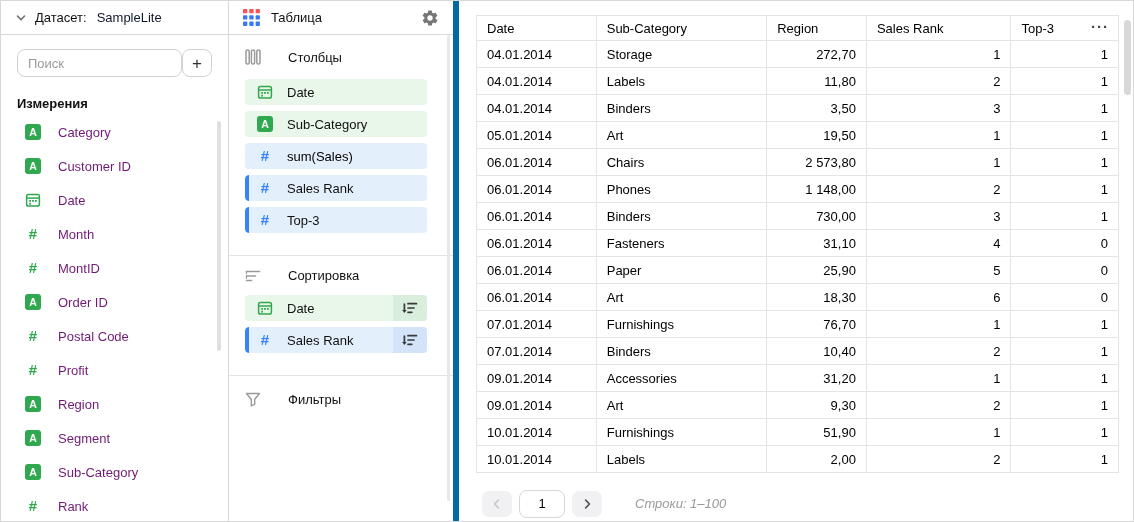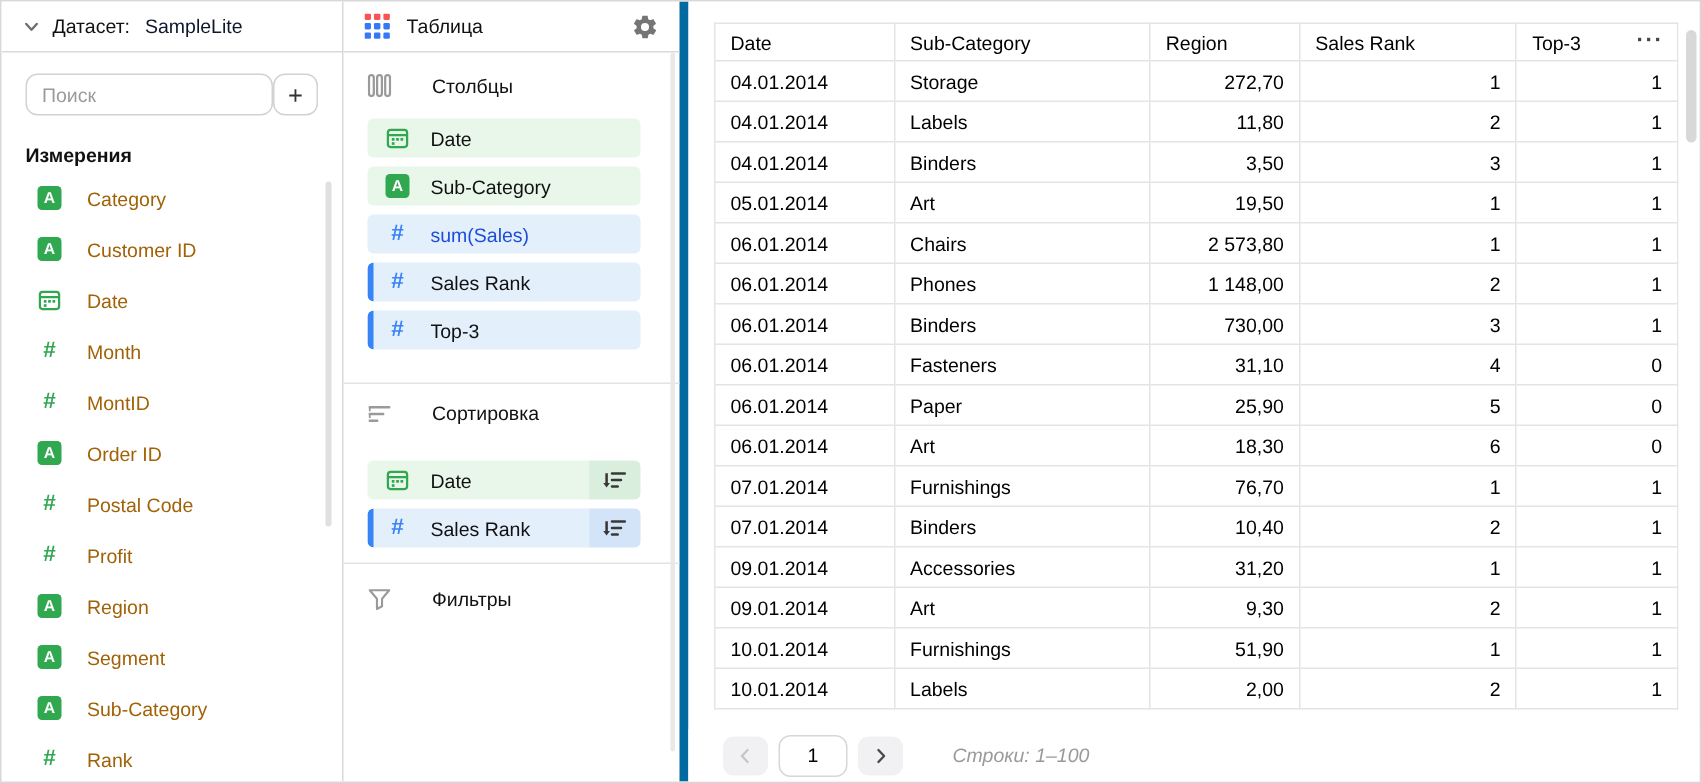--- a/index.html
+++ b/index.html
@@ -12,21 +12,21 @@
   .p-header{height:34px;border-bottom:1px solid #d9d9d9;display:flex;align-items:center;padding:0 14px;gap:8px;background:#fff}
   .ds-label{color:#111}
   .ds-name{color:#0f172a;margin-left:2px;cursor:pointer}
   .pl-body{padding:14px 16px 0}
   .search-row{display:flex;}
   .search-input{flex:1;height:28px;border:1px solid #d2d2d2;border-radius:8px;padding:0 10px;font:13px "Liberation Sans",sans-serif;color:#111;outline:none;min-width:0}
   .search-input::placeholder{color:#9b9b9b}
   .plus-btn{width:30px;height:28px;border:1px solid #d2d2d2;border-radius:8px;background:#fff;font-size:17px;line-height:1;color:#333;display:flex;align-items:center;justify-content:center;cursor:pointer;flex:none}
   .dims-title{font-weight:700;margin:19px 0 4px}
   .field-item{display:flex;align-items:center;gap:17px;height:34px;padding-left:8px;cursor:pointer}
-  .f-label{color:#a16207;white-space:nowrap}
+  .f-label{color:#701a75;white-space:nowrap}
 
   .icon-a{width:16px;height:16px;border-radius:3px;background:#2fa84f;color:#fff;font-weight:700;font-size:10.5px;display:flex;align-items:center;justify-content:center;flex:none}
   .icon-hash{width:16px;text-align:center;font-weight:700;font-size:15px;line-height:16px;flex:none}
   .icon-hash.green{color:#2fa84f}
   .icon-hash.blue{color:#3684f5}
   .icon-cal{width:16px;height:16px;display:flex;flex:none}
   .icon-cal.green{color:#2fa84f}
 
   .v-scroll{position:absolute;background:#e0e0e0;border-radius:2px}
   .left-scroll{right:7px;top:120px;width:4px;height:230px}
@@ -42,21 +42,21 @@
   .sec-sort{height:120px;padding-top:12px}
   .sec-filters{flex:1;border-bottom:none;padding-top:16px}
   .sec-head{display:flex;align-items:flex-end;gap:27px;margin-bottom:14px}
   .sec-head .sec-ic{display:flex;flex:none}
   .sec-label{color:#111}
   .chip{width:182px;height:26px;border-radius:4px;margin-bottom:6px;display:flex;align-items:center;padding-left:12px;gap:14px;position:relative;cursor:pointer;overflow:hidden}
   .chip.green{background:#e9f6ea}
   .chip.blue{background:#e4effc}
   .chip.local::before{content:"";position:absolute;left:0;top:0;bottom:0;width:4px;background:#3684f5;border-radius:4px 0 0 4px}
   .chip-label{color:#111;white-space:nowrap}
-  .chip.formula .chip-label{color:#1d4ed8}
+  .chip.formula .chip-label{color:#000000}
   .sort-btn{margin-left:auto;width:34px;height:100%;display:flex;align-items:center;justify-content:center;flex:none;cursor:pointer}
   .chip.green .sort-btn{background:#daeedd}
   .chip.blue .sort-btn{background:#d3e4f8}
 
   
   .panel-right{flex:1;position:relative;background:#fff}
   .table-wrap{position:absolute;left:0;right:14px;top:0;height:485px;overflow:hidden;padding:14px 0 0 17px}
   table{border-collapse:collapse;table-layout:fixed}
   th,td{border:1px solid #e2e4e8;padding:0 10px;font-size:13px;color:#000;white-space:nowrap;overflow:hidden}
   th{height:25px;font-weight:400;text-align:left;position:relative}
@@ -219,21 +219,21 @@
           </div>
           <div class="chip blue local">
             <span class="icon-hash blue">#</span>
             <span class="chip-label">Top-3</span>
           </div>
         </div>
     </div>
 
 
     <div class="sec sec-sort">
-      <div class="sec-head" style="margin-bottom:24px">
+      <div class="sec-head" style="margin-bottom:12px">
         <span class="sec-ic">
           <svg width="16" height="14" viewBox="0 0 16 14" fill="none" stroke="#9a9a9a" stroke-width="1.6" stroke-linecap="round">
               <path d="M1.5 2.5h13M1.5 7h9M1.5 11.5h5"></path>
               <path d="M1.5 2.5v2.2M1.5 7v2.2" stroke-width="1.2"></path>
             </svg>
         </span>
         <span class="sec-label">Сортировка</span>
       </div>
       <div>
           <div class="chip green">

